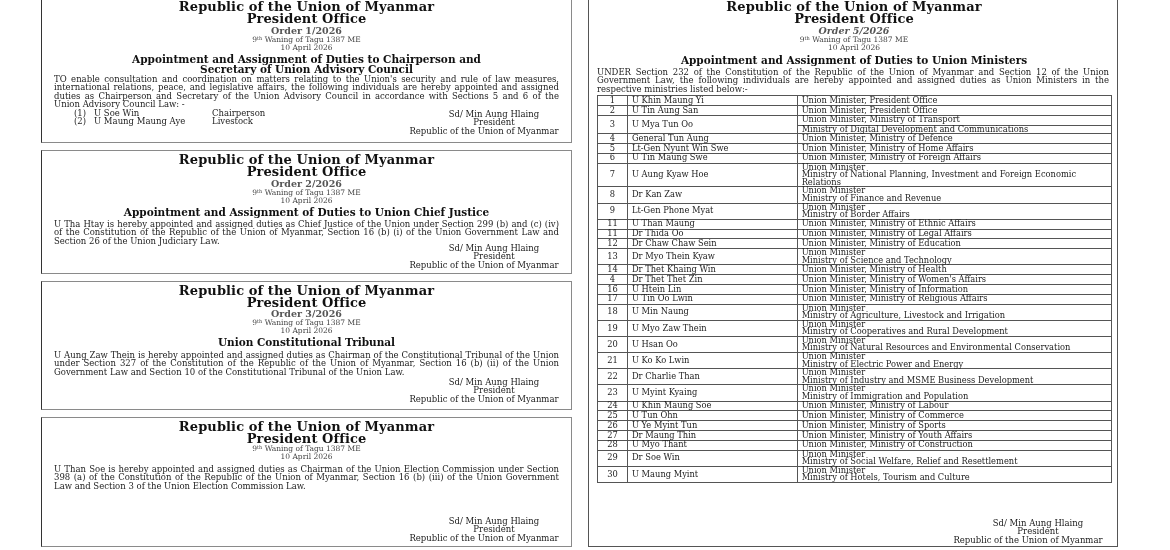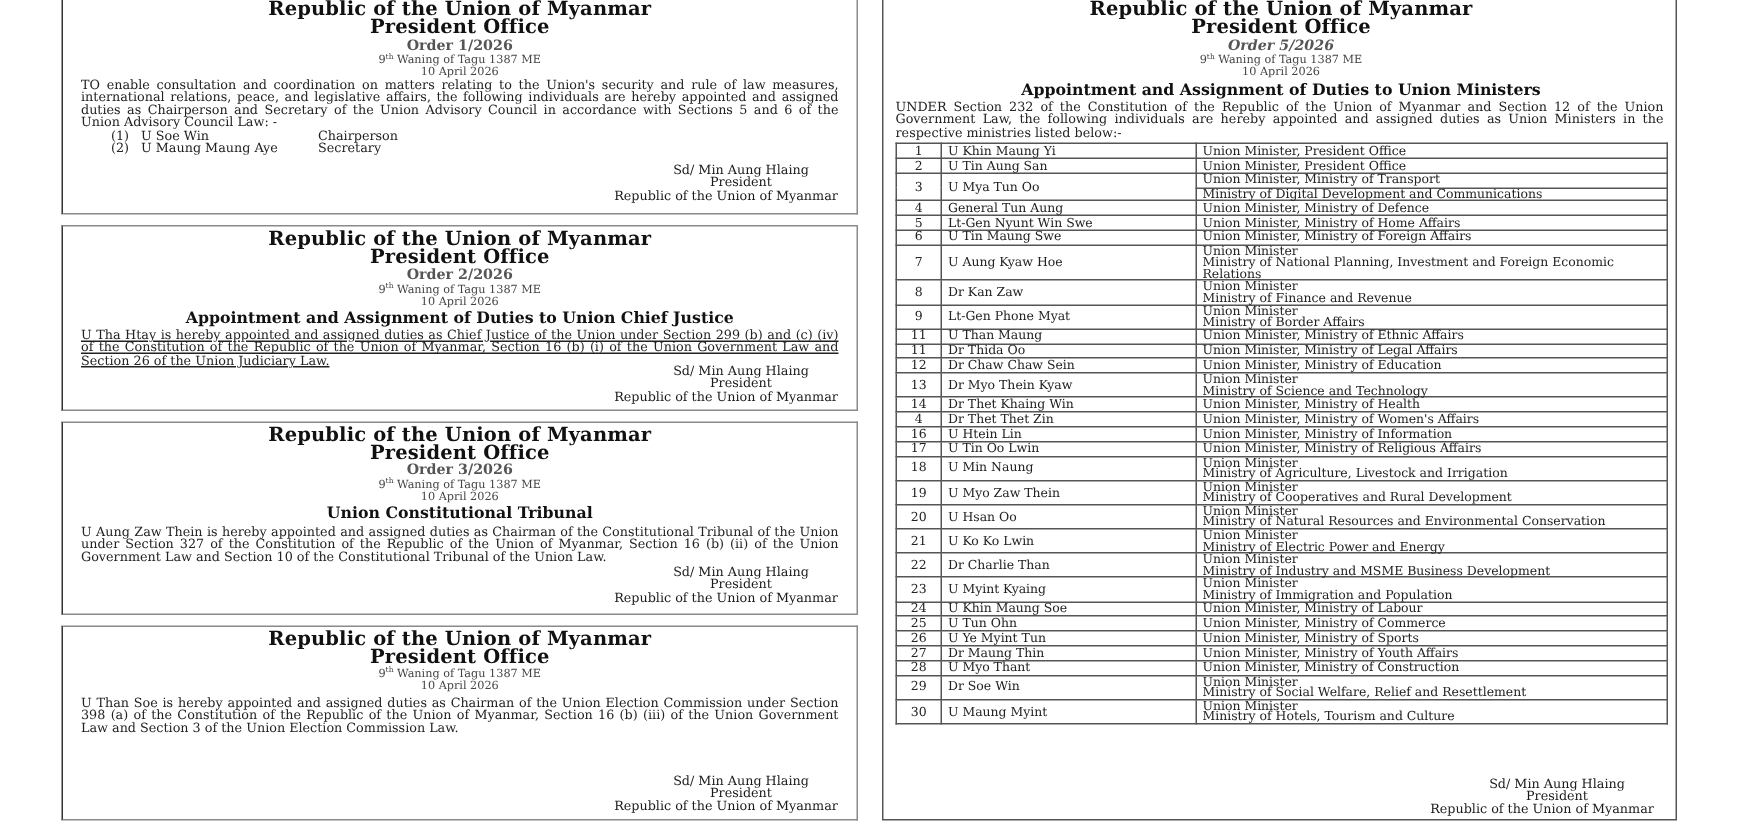--- a/index.html
+++ b/index.html
@@ -45,48 +45,52 @@
 </style>
 </head>
 <body>
 
 <div class="box" style="left:41px; top:-4px; width:531px; height:147px;">
   <div class="hd1" style="margin-top:4px;">Republic of the Union of Myanmar</div>
   <div class="hd1">President Office</div>
   <div class="order" style="margin-top:1px;">Order 1/2026</div>
   <div class="date"><span>9</span><sup>th</sup><span> Waning of Tagu 1387 ME</span></div>
   <div class="date">10 April 2026</div>
+  <div class="title">
+    <div>Appointment and Assignment of Duties to Chairperson and</div>
+    <div>Secretary of Union Advisory Council</div>
+  </div>
   <div class="body-text" style="margin-top:1px;">TO enable consultation and coordination on matters relating to the Union's security and rule of law measures, international relations, peace, and legislative affairs, the following individuals are hereby appointed and assigned duties as Chairperson and Secretary of the Union Advisory Council in accordance with Sections 5 and 6 of the Union Advisory Council Law: -</div>
   <div class="list-row">
     <span class="n">(1)</span>
     <span class="name" style="width:118px;">U Soe Win</span>
     <span>Chairperson</span>
   </div>
   <div class="list-row">
     <span class="n">(2)</span>
     <span class="name" style="width:118px;">U Maung Maung Aye</span>
-    <span>Secretary</span>
+    <span>Livestock</span>
   </div>
   <div class="sigblock" style="top:113px;">
     <div class="s1">Sd/ Min Aung Hlaing</div>
     <div class="s2" style="padding-left:20px;">President</div>
     <div class="s3">Republic of the Union of Myanmar</div>
   </div>
 </div>
 
 <div class="box" style="left:41px; top:150px; width:531px; height:124px;">
   <div class="hd1" style="margin-top:3px;">Republic of the Union of Myanmar</div>
   <div class="hd1">President Office</div>
   <div class="order" style="margin-top:1px;">Order 2/2026</div>
   <div class="date"><span>9</span><sup>th</sup><span> Waning of Tagu 1387 ME</span></div>
   <div class="date">10 April 2026</div>
   <div class="title">
     <div>Appointment and Assignment of Duties to Union Chief Justice</div>
   </div>
-  <div class="body-text" style="margin-top:3px;text-decoration:underline;">U Tha Htay is hereby appointed and assigned duties as Chief Justice of the Union under Section 299 (b) and (c) (iv) of the Constitution of the Republic of the Union of Myanmar, Section 16 (b) (i) of the Union Government Law and Section 26 of the Union Judiciary Law.</div>
+  <div class="body-text" style="margin-top:3px;">U Tha Htay is hereby appointed and assigned duties as Chief Justice of the Union under Section 299 (b) and (c) (iv) of the Constitution of the Republic of the Union of Myanmar, Section 16 (b) (i) of the Union Government Law and Section 26 of the Union Judiciary Law.</div>
   <div class="sigblock" style="top:93px;">
     <div class="s1">Sd/ Min Aung Hlaing</div>
     <div class="s2" style="padding-left:20px;">President</div>
     <div class="s3">Republic of the Union of Myanmar</div>
   </div>
 </div>
 
 <div class="box" style="left:41px; top:281px; width:531px; height:129px;">
   <div class="hd1" style="margin-top:3px;">Republic of the Union of Myanmar</div>
   <div class="hd1">President Office</div>

